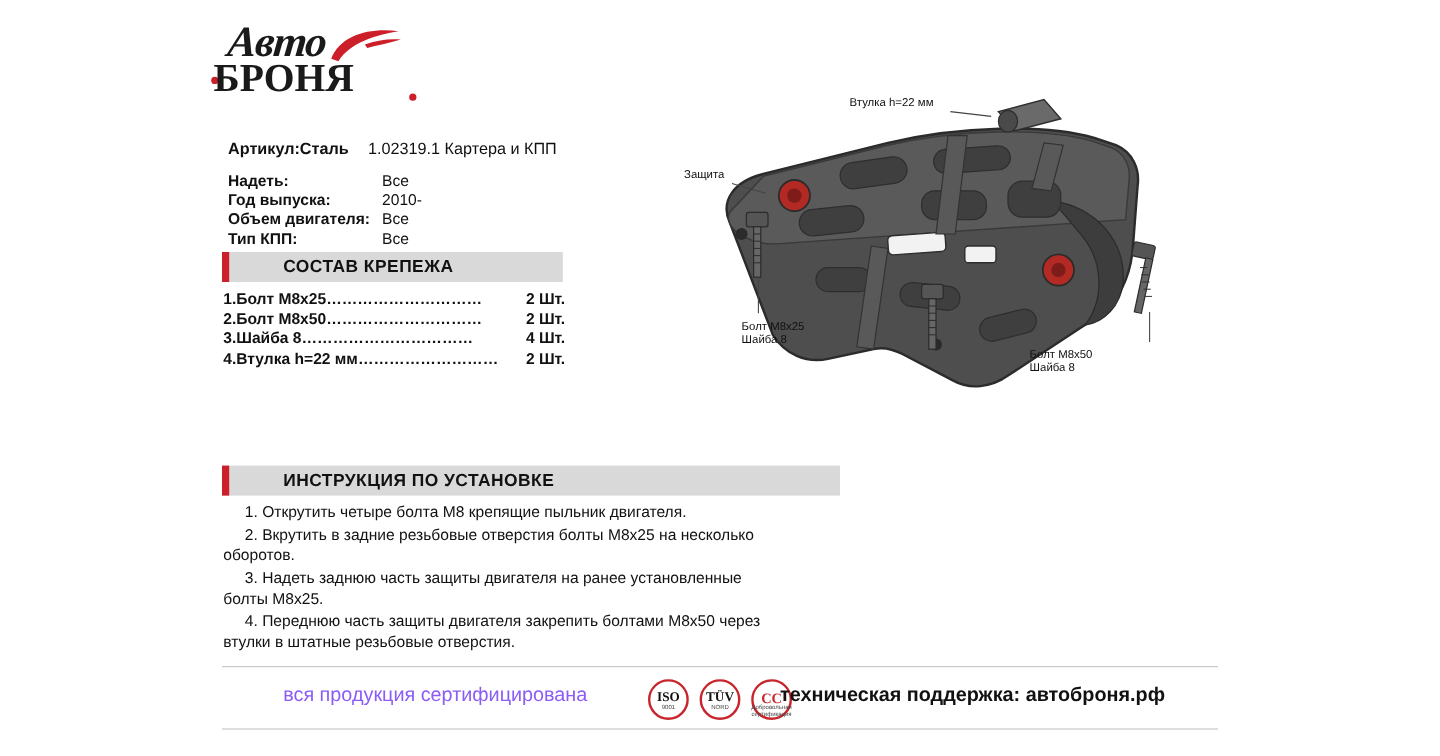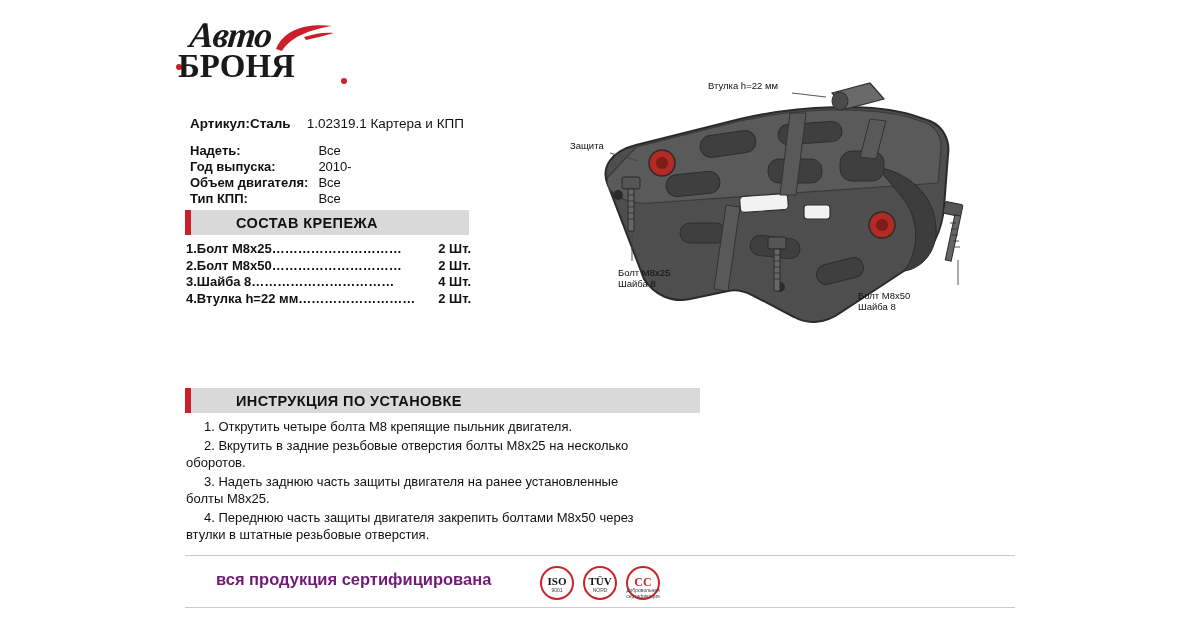--- a/index.html
+++ b/index.html
@@ -166,24 +166,24 @@
     background: #c9c9c9;
   }
   .footer-rule-bottom {
     position: absolute;
     left: 185px; top: 607px;
     width: 830px; height: 1px;
     background: #c9c9c9;
   }
   .footer-left {
     position: absolute;
-    left: 216px; top: 570px;
+    left: 236px; top: 570px;
     font-size: 16.5px;
-    font-weight: bold;
-    color: #701a75;
+    font-weight: normal;
+    color: #8b5cf6;
     white-space: nowrap;
   }
   .footer-right {
     position: absolute;
     left: 650px; top: 570px;
     font-size: 16.5px;
     font-weight: bold;
     color: #111;
     white-space: nowrap;
   }
@@ -421,15 +421,16 @@
     <div class="cert-ellipse"></div>
     <div class="cert-label">TÜV</div>
     <div class="cert-sub">NORD</div>
   </div>
   <div class="cert" id="cert-gost">
     <div class="cert-ellipse"></div>
     <div class="cert-label">СС</div>
     <div class="cert-sub">Добровольная сертификация</div>
   </div>
 
+  <div class="footer-right">техническая поддержка: автоброня.рф</div>
   <div class="footer-rule-bottom"></div>
 
 </div>
 
 </body></html>

